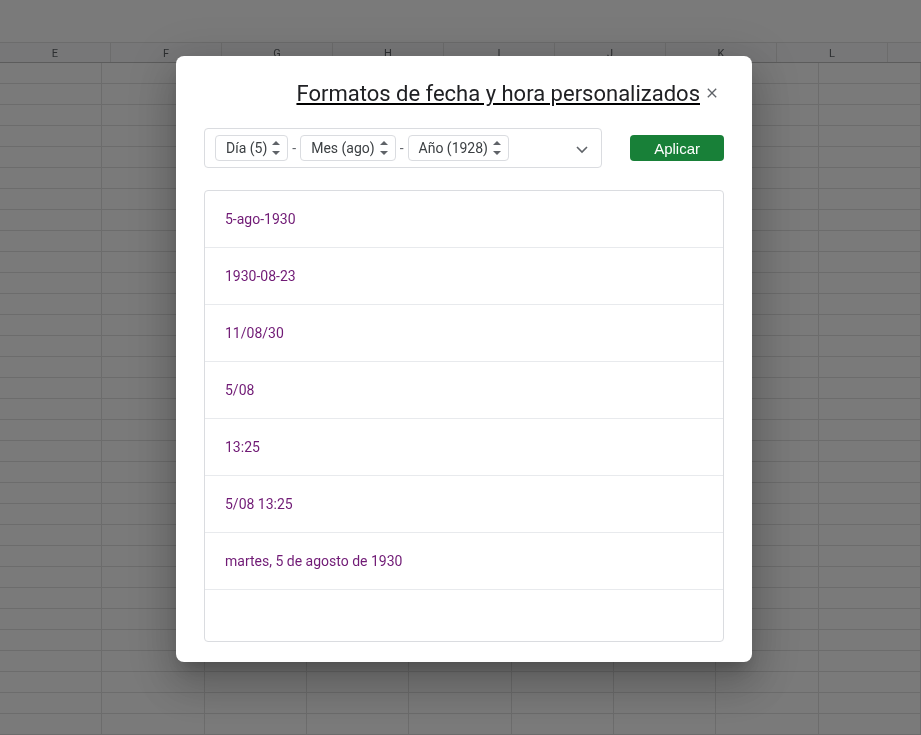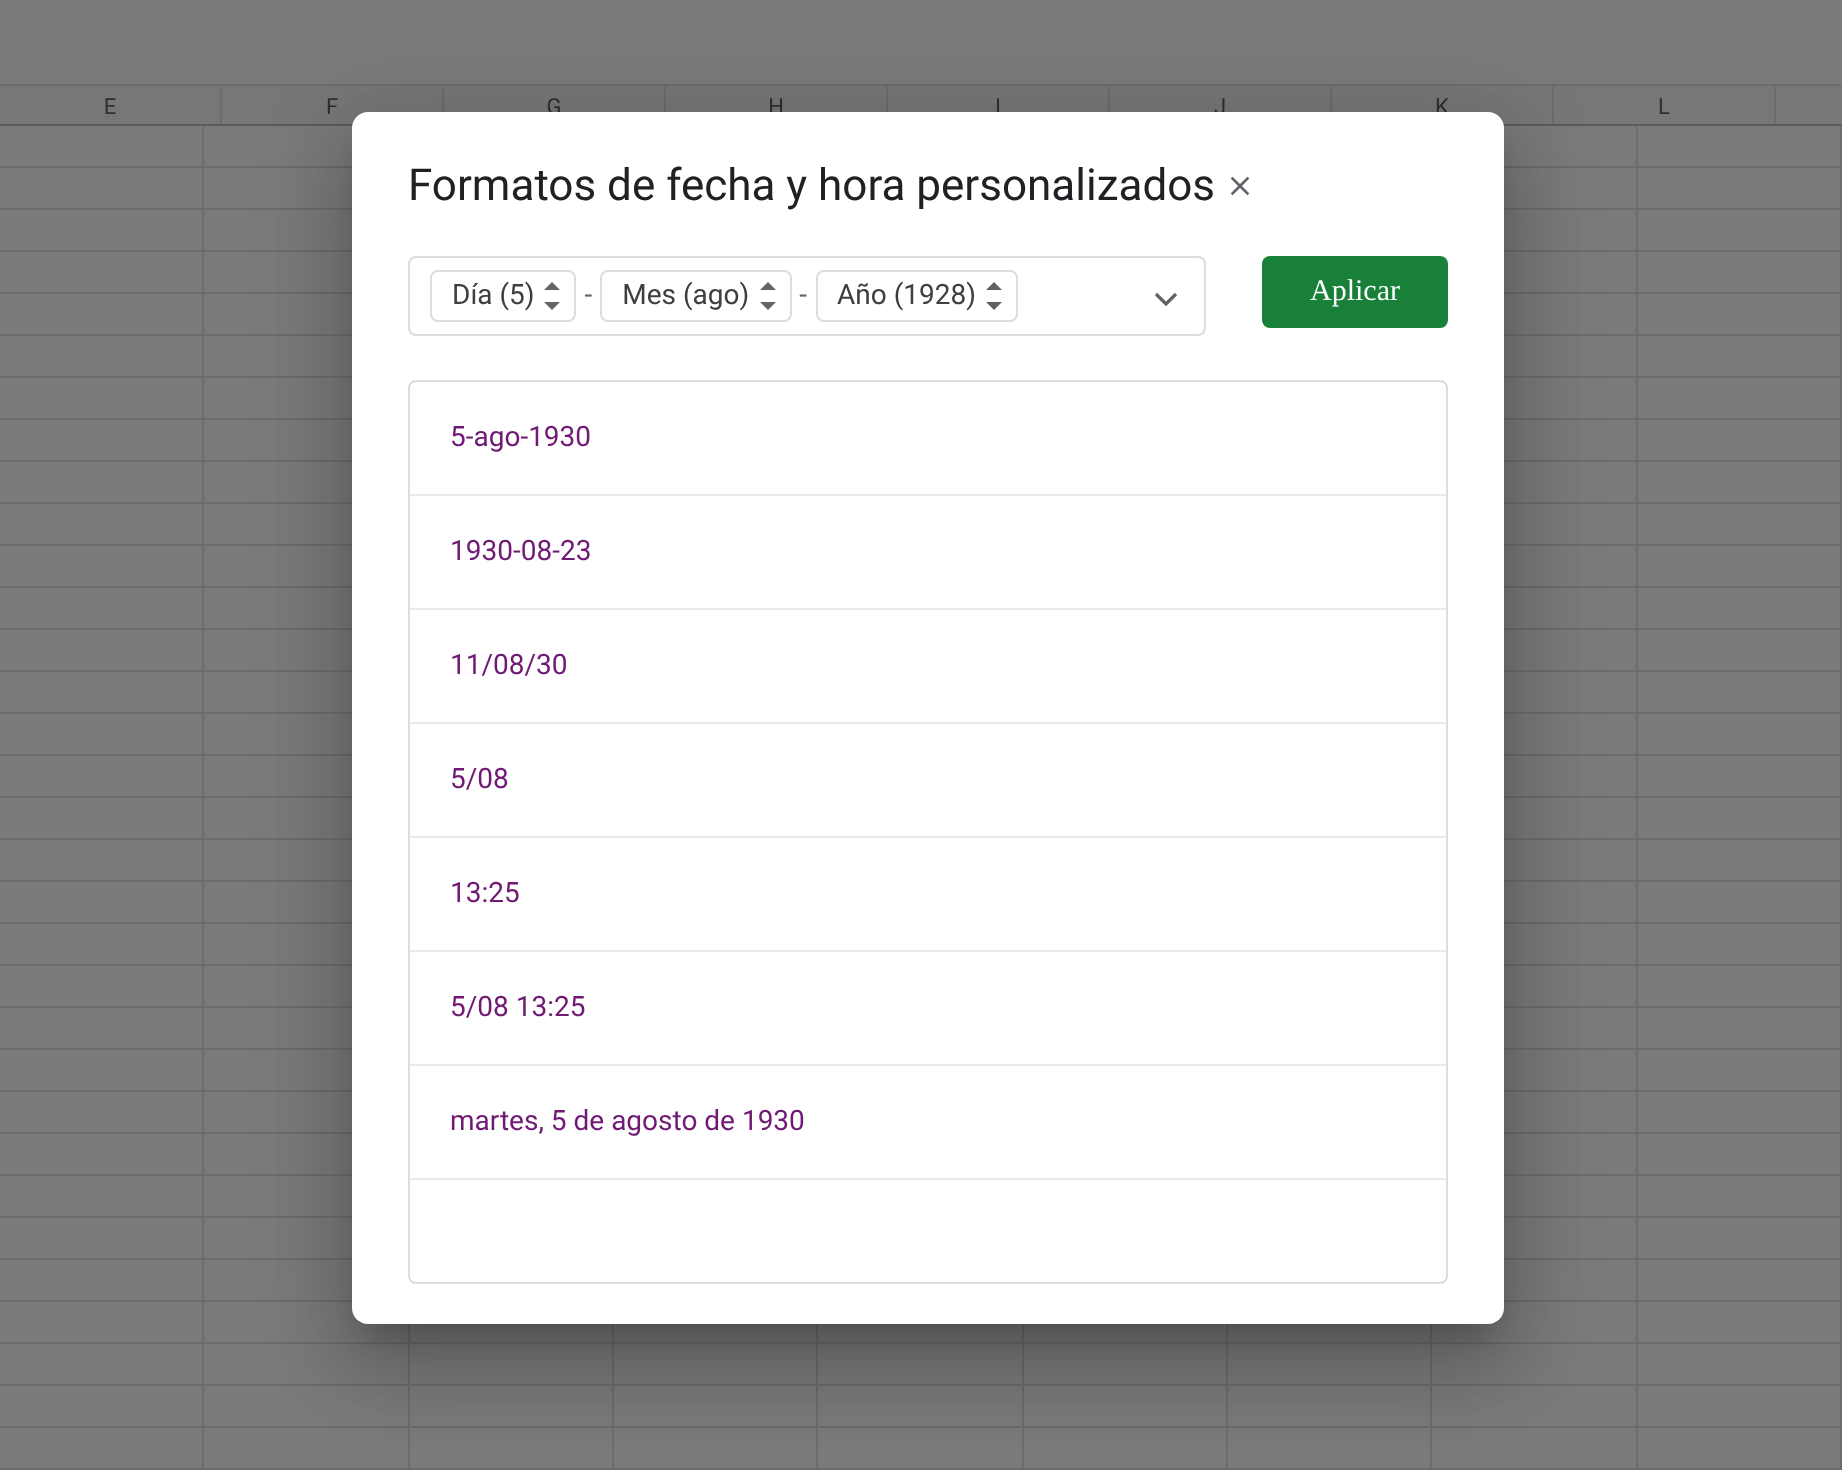--- a/index.html
+++ b/index.html
@@ -66,22 +66,23 @@
     border-radius: 8px;
     box-shadow: 0 11px 15px -7px rgba(0,0,0,.2),
                 0 24px 38px 3px rgba(0,0,0,.14),
                 0 9px 46px 8px rgba(0,0,0,.12);
     padding: 24px 28px 20px 28px;
     display: flex;
     flex-direction: column;
   }
   .dialog-header {
     display: flex;
-    justify-content: flex-start;
+    justify-content: flex-end;
     align-items: flex-start;
+    text-decoration: underline;
   }
   .dialog-title {
     font-size: 22px;
     color: #202124;
     font-weight: 400;
     margin: 0;
     line-height: 28px;
   }
   .close-btn {
     width: 24px; height: 24px;
@@ -94,21 +95,21 @@
     display: flex;
     align-items: center;
     justify-content: center;
   }
   .close-btn svg { width: 16px; height: 16px; }
 
   
   .format-row {
     margin-top: 20px;
     display: flex;
-    align-items: flex-start;
+    align-items: center;
     gap: 28px;
   }
   .format-input-wrap {
     flex: 1;
     height: 40px;
     border: 1px solid #dadce0;
     border-radius: 4px;
     display: flex;
     align-items: center;
     padding: 0 8px 0 10px;
@@ -151,30 +152,30 @@
   .spacer { flex: 1; }
   .dropdown-caret {
     width: 22px; height: 22px;
     display: flex; align-items: center; justify-content: center;
     color: #5f6368;
     cursor: pointer;
   }
   .dropdown-caret svg { width: 12px; height: 8px; }
 
   .apply-btn {
-    height: 36px;
+    height: 26px;
     padding: 0 24px;
     border: none;
     border-radius: 4px;
     background: #188038;
     color: #fff;
     font-size: 15px;
     font-weight: 500;
     cursor: pointer;
-    font-family: Liberation Serif, serif;
+    font-family: Liberation Sans, sans-serif;
   }
 
   
   .format-list-wrap {
     margin-top: 22px;
     border: 1px solid #dadce0;
     border-radius: 4px;
     overflow: hidden;
     flex: 1;
     display: flex;

